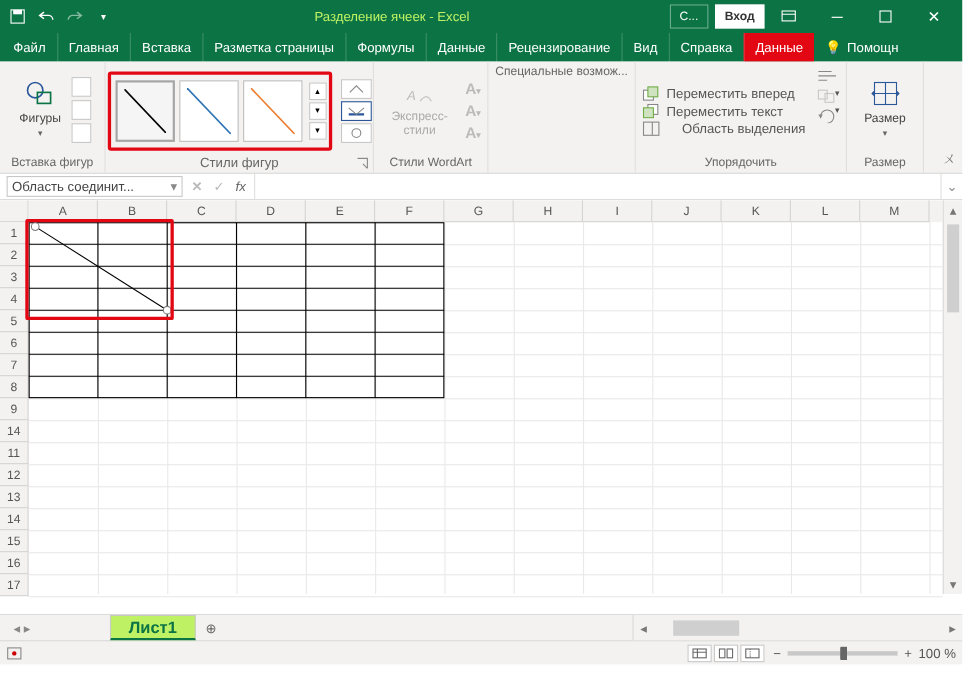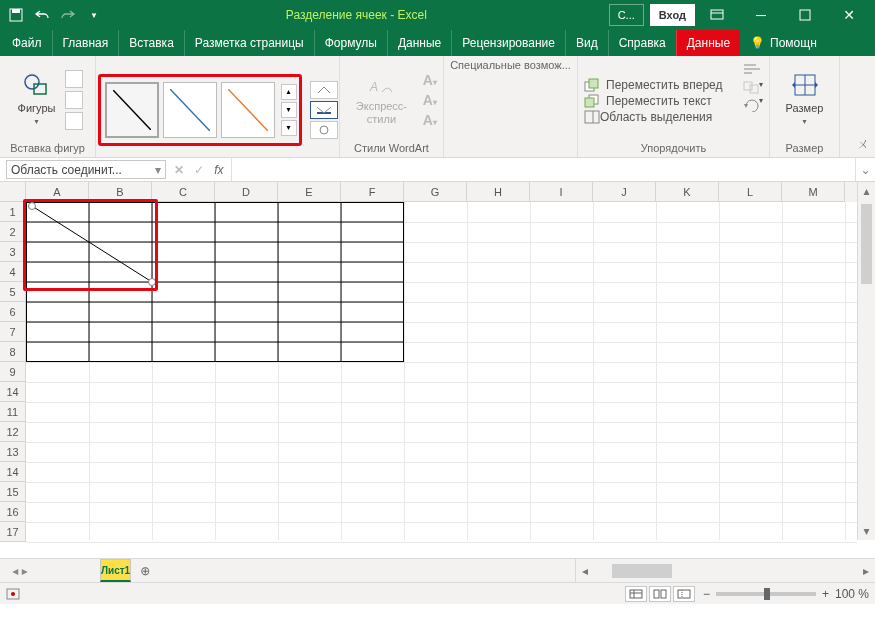--- a/index.html
+++ b/index.html
@@ -70,21 +70,21 @@
   .shape-line { position:absolute; }
   .shape-handle { position:absolute; width:8px; height:8px; background:#fff; border:1px solid #7f7f7f; border-radius:50%; }
   .vscroll { position:absolute; right:0; top:0; width:18px; bottom:18px; background:#f3f2f1; border-left:1px solid #d9d9d9; }
   .vscroll .thumb { position:absolute; left:3px; right:3px; top:22px; height:80px; background:#cfcfcf; }
   .vscroll .arr { position:absolute; left:0; right:0; height:18px; display:flex; align-items:center; justify-content:center; color:#777; }
   .vscroll .up{top:0} .vscroll .down{bottom:0}
 
   
   .sheettabs { height:24px; background:#f3f2f1; border-top:1px solid #d9d9d9; display:flex; align-items:stretch; }
   .st-nav { width:40px; display:flex; align-items:center; justify-content:center; color:#888; gap:4px; }
-  .sheet-tab { padding:0 0; display:flex; align-items:center; background:#fde047; border:1px solid #c8c8c8; border-bottom:2px solid #0b7344; color:#0b7344; font-weight:600; font-size:10px; }
+  .sheet-tab { padding:0 16px; display:flex; align-items:center; background:#bef264; border:1px solid #c8c8c8; border-bottom:2px solid #0b7344; color:#0b7344; font-weight:600; font-size:15px; }
   .sheet-add { width:28px; display:flex; align-items:center; justify-content:center; color:#666; }
   .hscroll { flex:0 0 300px; margin-left:auto; border-left:1px solid #d9d9d9; display:flex; align-items:center; position:relative; background:#f3f2f1; }
   .hscroll .track { flex:1; height:14px; margin:0 18px; background:#f3f2f1; position:relative; }
   .hscroll .thumb { position:absolute; left:0; top:0; bottom:0; width:60px; background:#cfcfcf; }
   .hscroll .arr{ width:18px; text-align:center; color:#777; }
 
   
   .status { height:22px; background:#f3f2f1; border-top:1px solid #d9d9d9; display:flex; align-items:center; padding:0 6px; color:#555; font-size:11px; gap:8px; }
   .status .spacer { flex:1; }
   .views { display:flex; gap:2px; }
@@ -219,20 +219,26 @@
               <path d="M2 2 L9 8 L16 2" fill="none" stroke="#888"></path>
             </svg>
           </div>
         <div class="ob">
             <svg width="18" height="10">
               <circle cx="9" cy="5" r="4" fill="none" stroke="#888"></circle>
             </svg>
           </div>
       </div>
     </div>
+    <div class="label">
+      <span>Стили фигур</span>
+      <svg class="dlaunch">
+          <path d="M1 1 H10 V10 M6 6 L10 10" stroke="#888" fill="none"></path>
+        </svg>
+    </div>
   </div>
 
   <div class="rgroup" style="width:104px">
     <div class="body">
       <div class="bigbtn disabled">
         <svg width="26" height="22">
             <text x="2" y="17" font-size="18" font-style="italic" fill="#bbb">A</text>
             <path d="M14 18 Q20 10 24 18" fill="none" stroke="#bbb"></path>
           </svg>
         <span>Экспресс-стили</span>
@@ -261,21 +267,21 @@
           <span style="font-size:8px;margin-left:auto">▾</span>
       </div>
       <div style="display:flex;align-items:center;gap:6px;color:#555;font-size:11px">
         <svg width="16" height="14">
             <rect x="5" y="1" width="9" height="9" fill="#fff" stroke="#888"></rect>
             <rect x="1" y="4" width="9" height="9" fill="#d0e3c0" stroke="#70ad47"></rect>
           </svg>
         <span>Переместить текст</span>
           <span style="font-size:8px;margin-left:auto">▾</span>
       </div>
-      <div style="display:flex;align-items:center;gap:0;color:#555;font-size:11px">
+      <div style="display:flex;align-items:center;gap:20px;color:#555;font-size:11px">
         <svg width="16" height="14">
             <rect x="1" y="1" width="14" height="12" fill="none" stroke="#888"></rect>
             <line x1="9" y1="1" x2="9" y2="13" stroke="#888"></line>
           </svg>
         <span>Область выделения</span>
       </div>
     </div>
     <div class="label">Упорядочить</div>
 
     <div style="position:absolute; margin-left:164px; margin-top:6px; display:flex; flex-direction:column; gap:4px">

